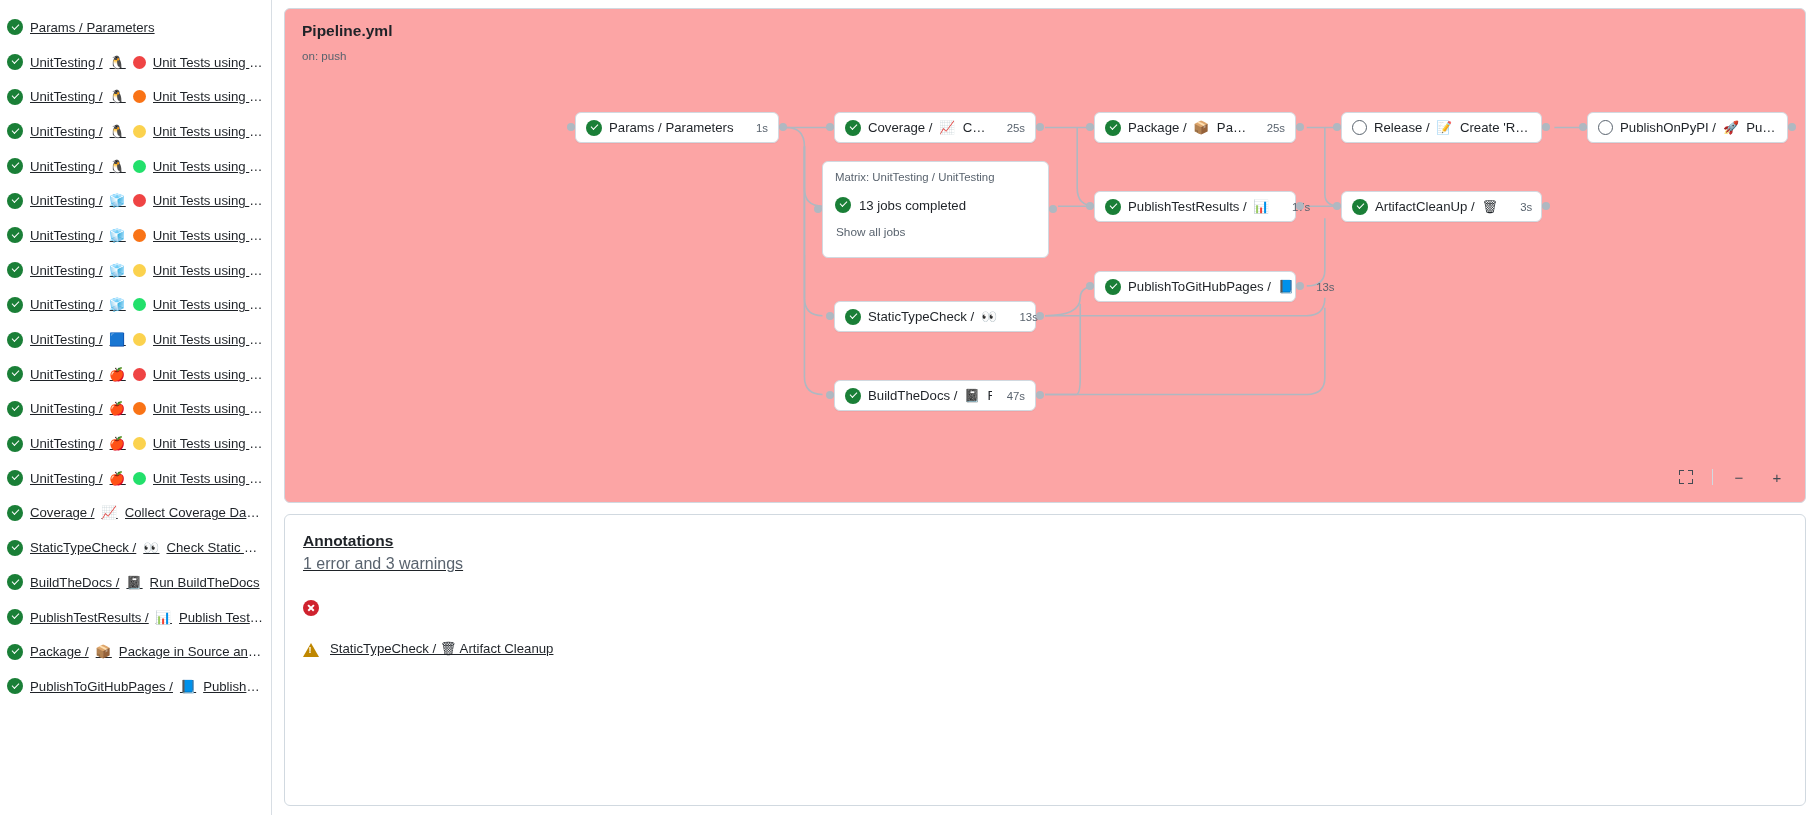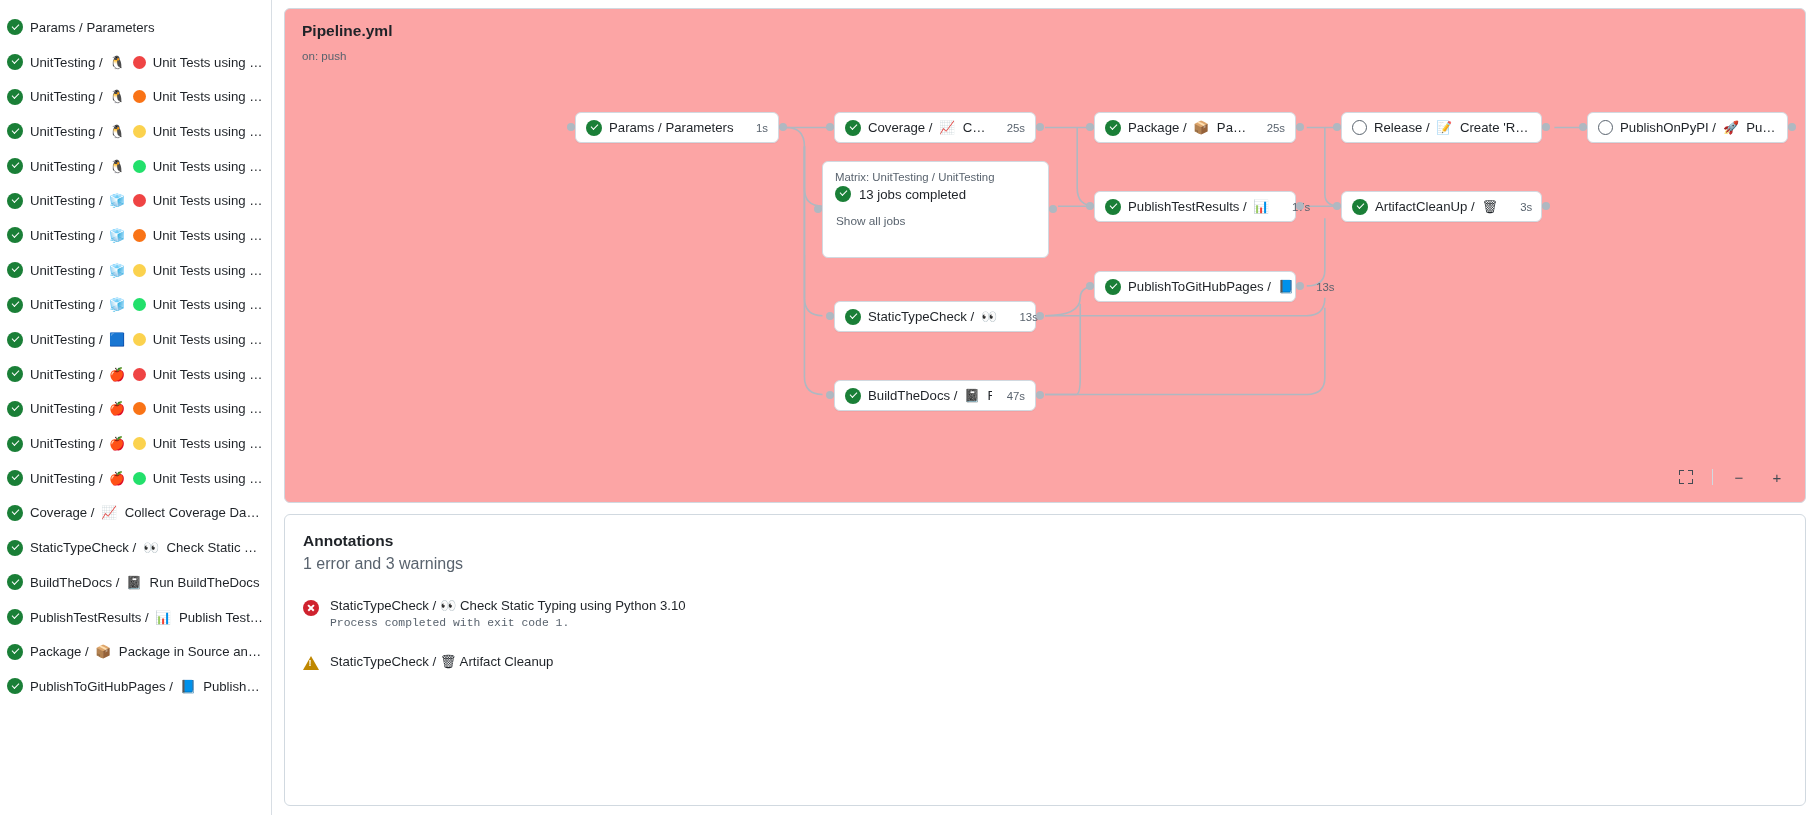--- a/index.html
+++ b/index.html
@@ -4,21 +4,21 @@
 <style>
   * { box-sizing: border-box; }
   html, body {
     margin: 0; padding: 0;
     width: 1818px; height: 815px;
     background: #ffffff;
     font-family: "Liberation Sans", sans-serif;
     color: #1f2328;
     overflow: hidden;
   }
-  #root { position: relative; width: 1818px; height: 815px; display: flex; }
+  #root { position: relative; width: 1818px; height: 815px; display: flex; text-decoration: underline; }
 
   
   .sidebar {
     width: 272px; height: 815px;
     background: #ffffff;
     border-right: 1px solid #d8dee4;
     padding-top: 10px;
     overflow: hidden;
     flex: 0 0 272px;
   }
@@ -128,21 +128,21 @@
   .node .ndur { margin-left: auto; padding-left: 8px; font-size: 11.4px; color: #59636e; }
 
   .matrix-box {
     position: absolute;
     background: #ffffff;
     border: 1px solid #d1d9e0;
     border-radius: 6px;
     padding: 9px 12px 11px 12px;
     cursor: pointer;
   }
-  .matrix-title { font-size: 11.4px; color: #59636e; margin-bottom: 3px; }
+  .matrix-title { font-size: 11.4px; color: #59636e; margin-bottom: 14px; }
   .matrix-row { display: flex; align-items: flex-end; gap: 8px; font-size: 13.2px; }
   .matrix-link { margin-top: 12px; margin-left: 1px; font-size: 11.8px; color: #59636e; cursor: pointer; }
 
   
   .port { position: absolute; width: 8px; height: 8px; border-radius: 50%; background: #afb8c1; }
 
   
   .zoom-ctl { position: absolute; right: 16px; bottom: 14px; display: flex; align-items: center; gap: 14px; }
   .zbtn {
     width: 24px; height: 22px;
@@ -475,24 +475,20 @@
     </div>
 
     <div class="ann-card">
       <div class="ann-h">Annotations</div>
       <div class="ann-sub">1 error and 3 warnings</div>
       <div id="ann-list">
           <div class="ann-item">
             <div class="ann-ico">
               <div class="err"></div>
             </div>
-            <div>
-              <div class="ann-title">StaticTypeCheck / 👀 Check Static Typing using Python 3.10</div>
-              <div class="ann-desc">Process completed with exit code 1.</div>
-            </div>
           </div>
           <div class="ann-item">
             <div class="ann-ico">
               <div class="warn"></div>
             </div>
             <div>
               <div class="ann-title">StaticTypeCheck / 🗑 Artifact Cleanup</div>
             </div>
           </div>
         </div>

